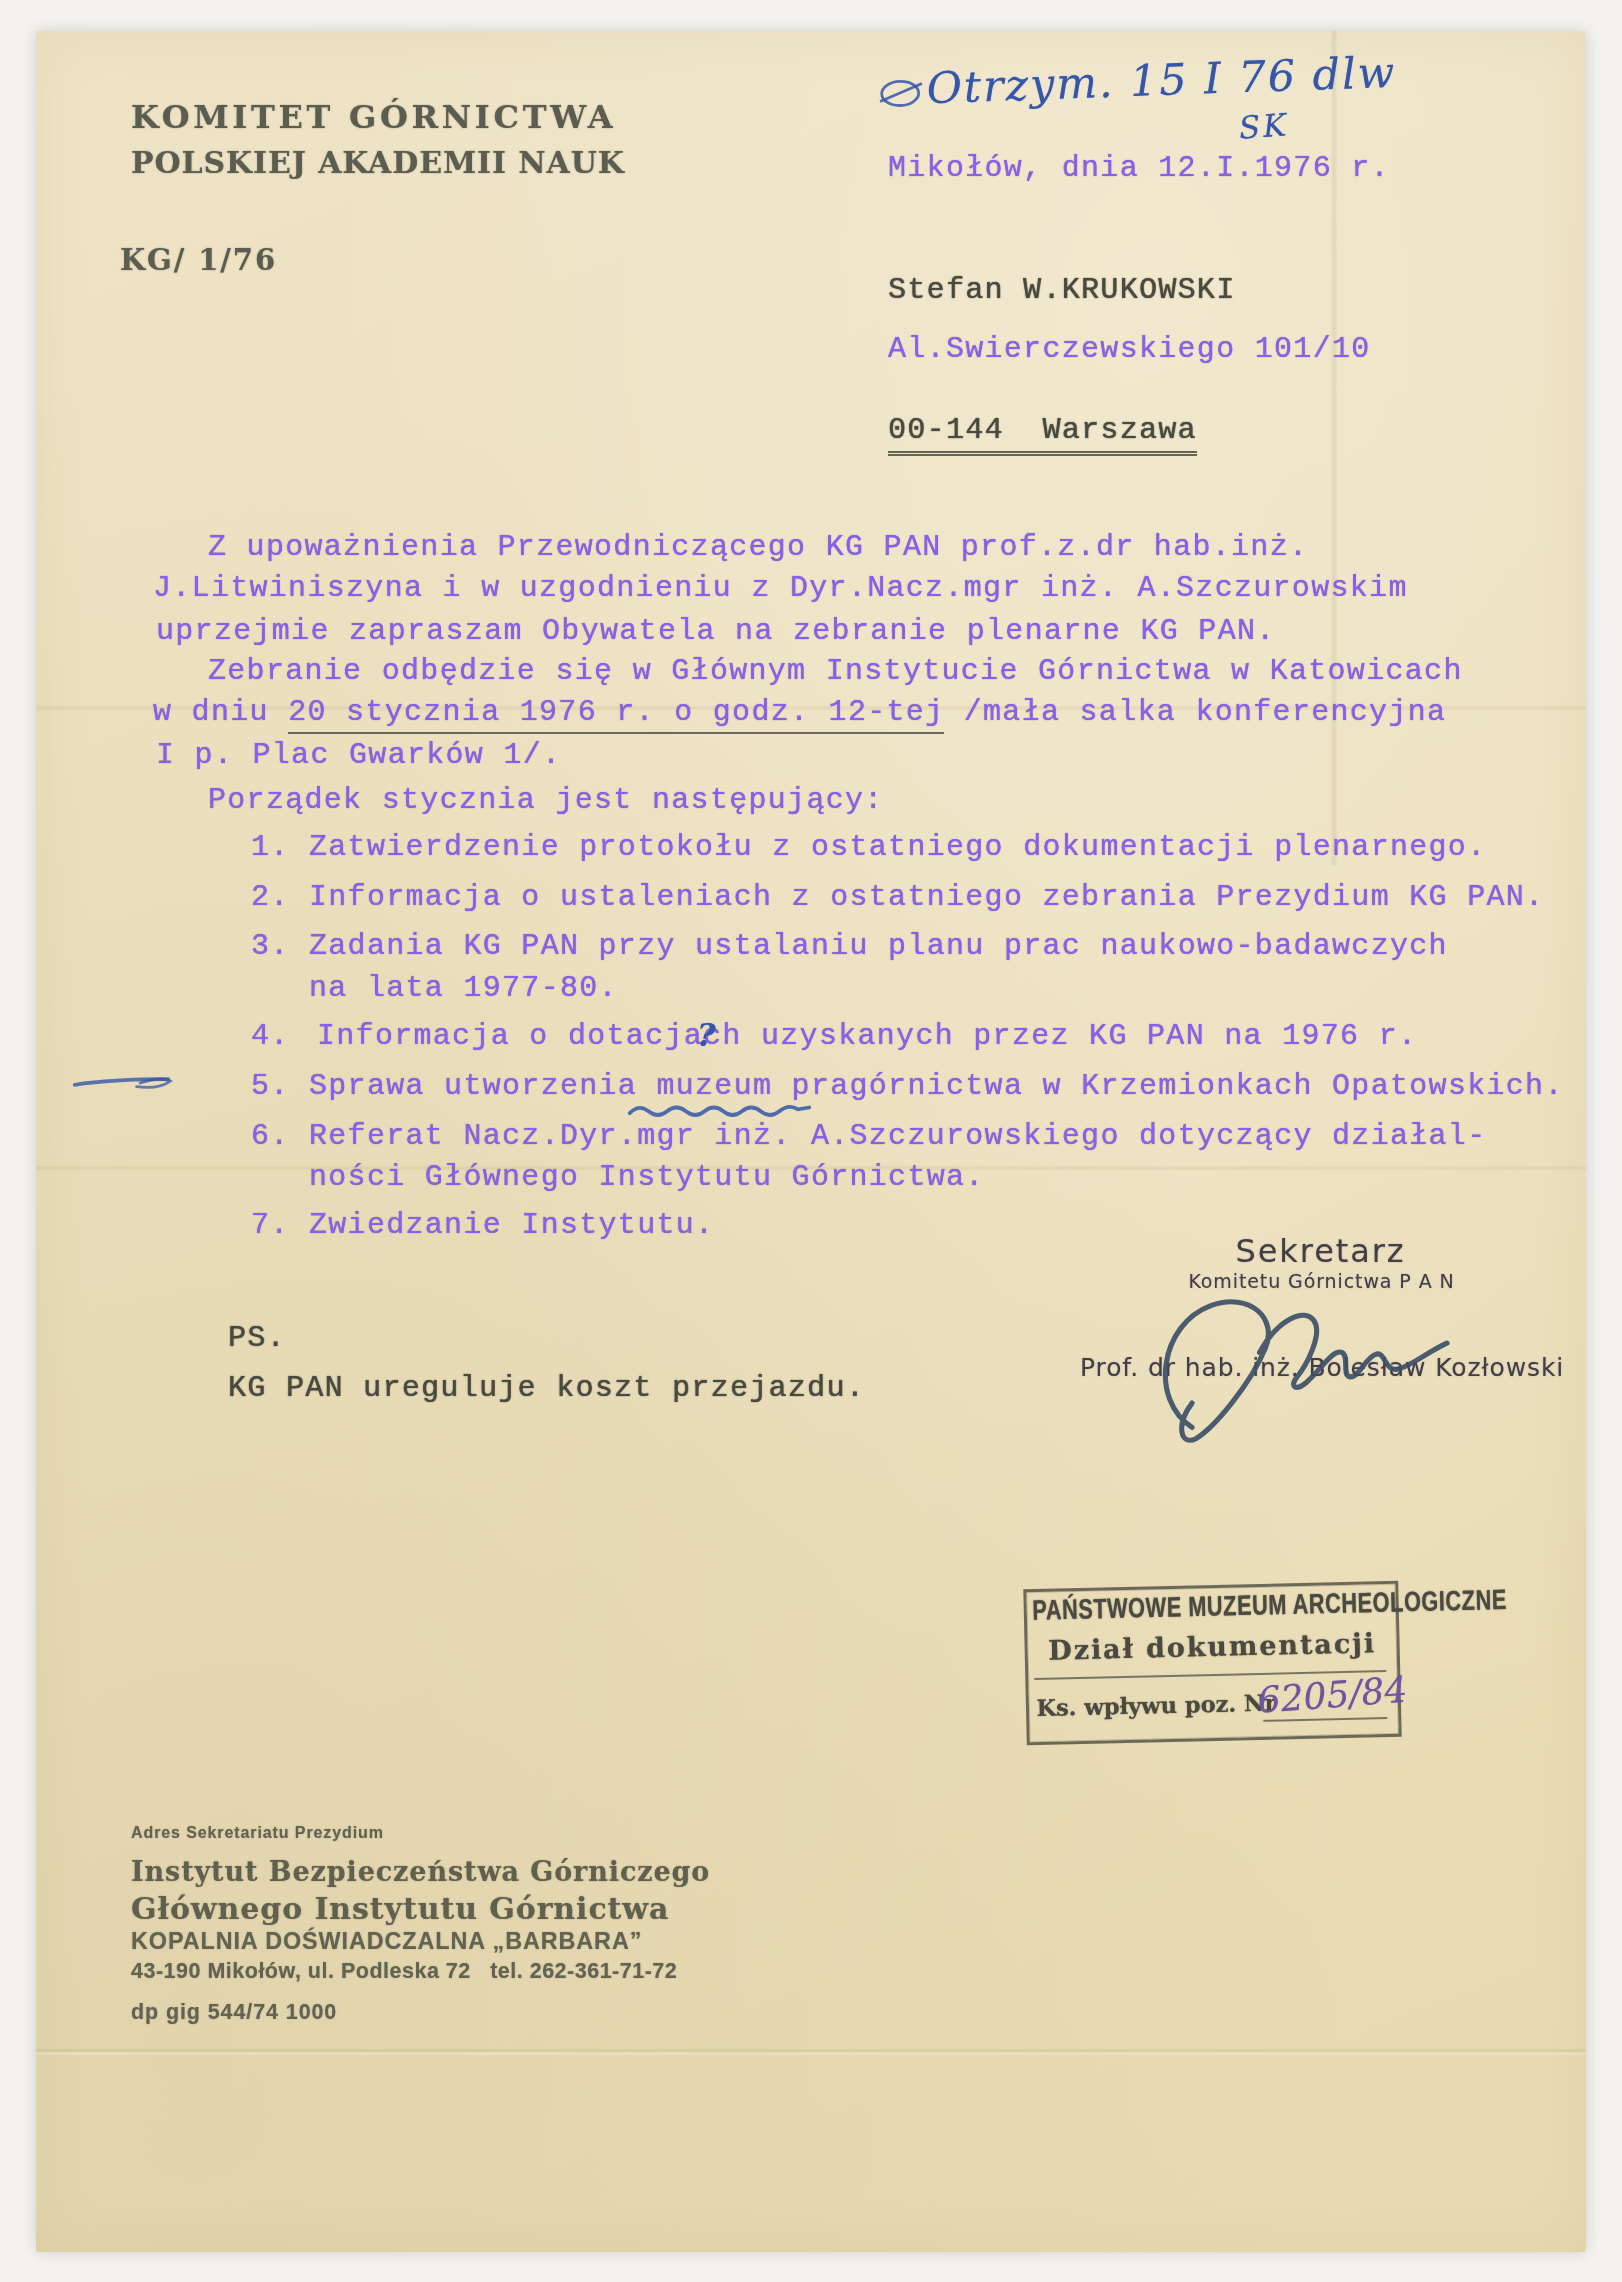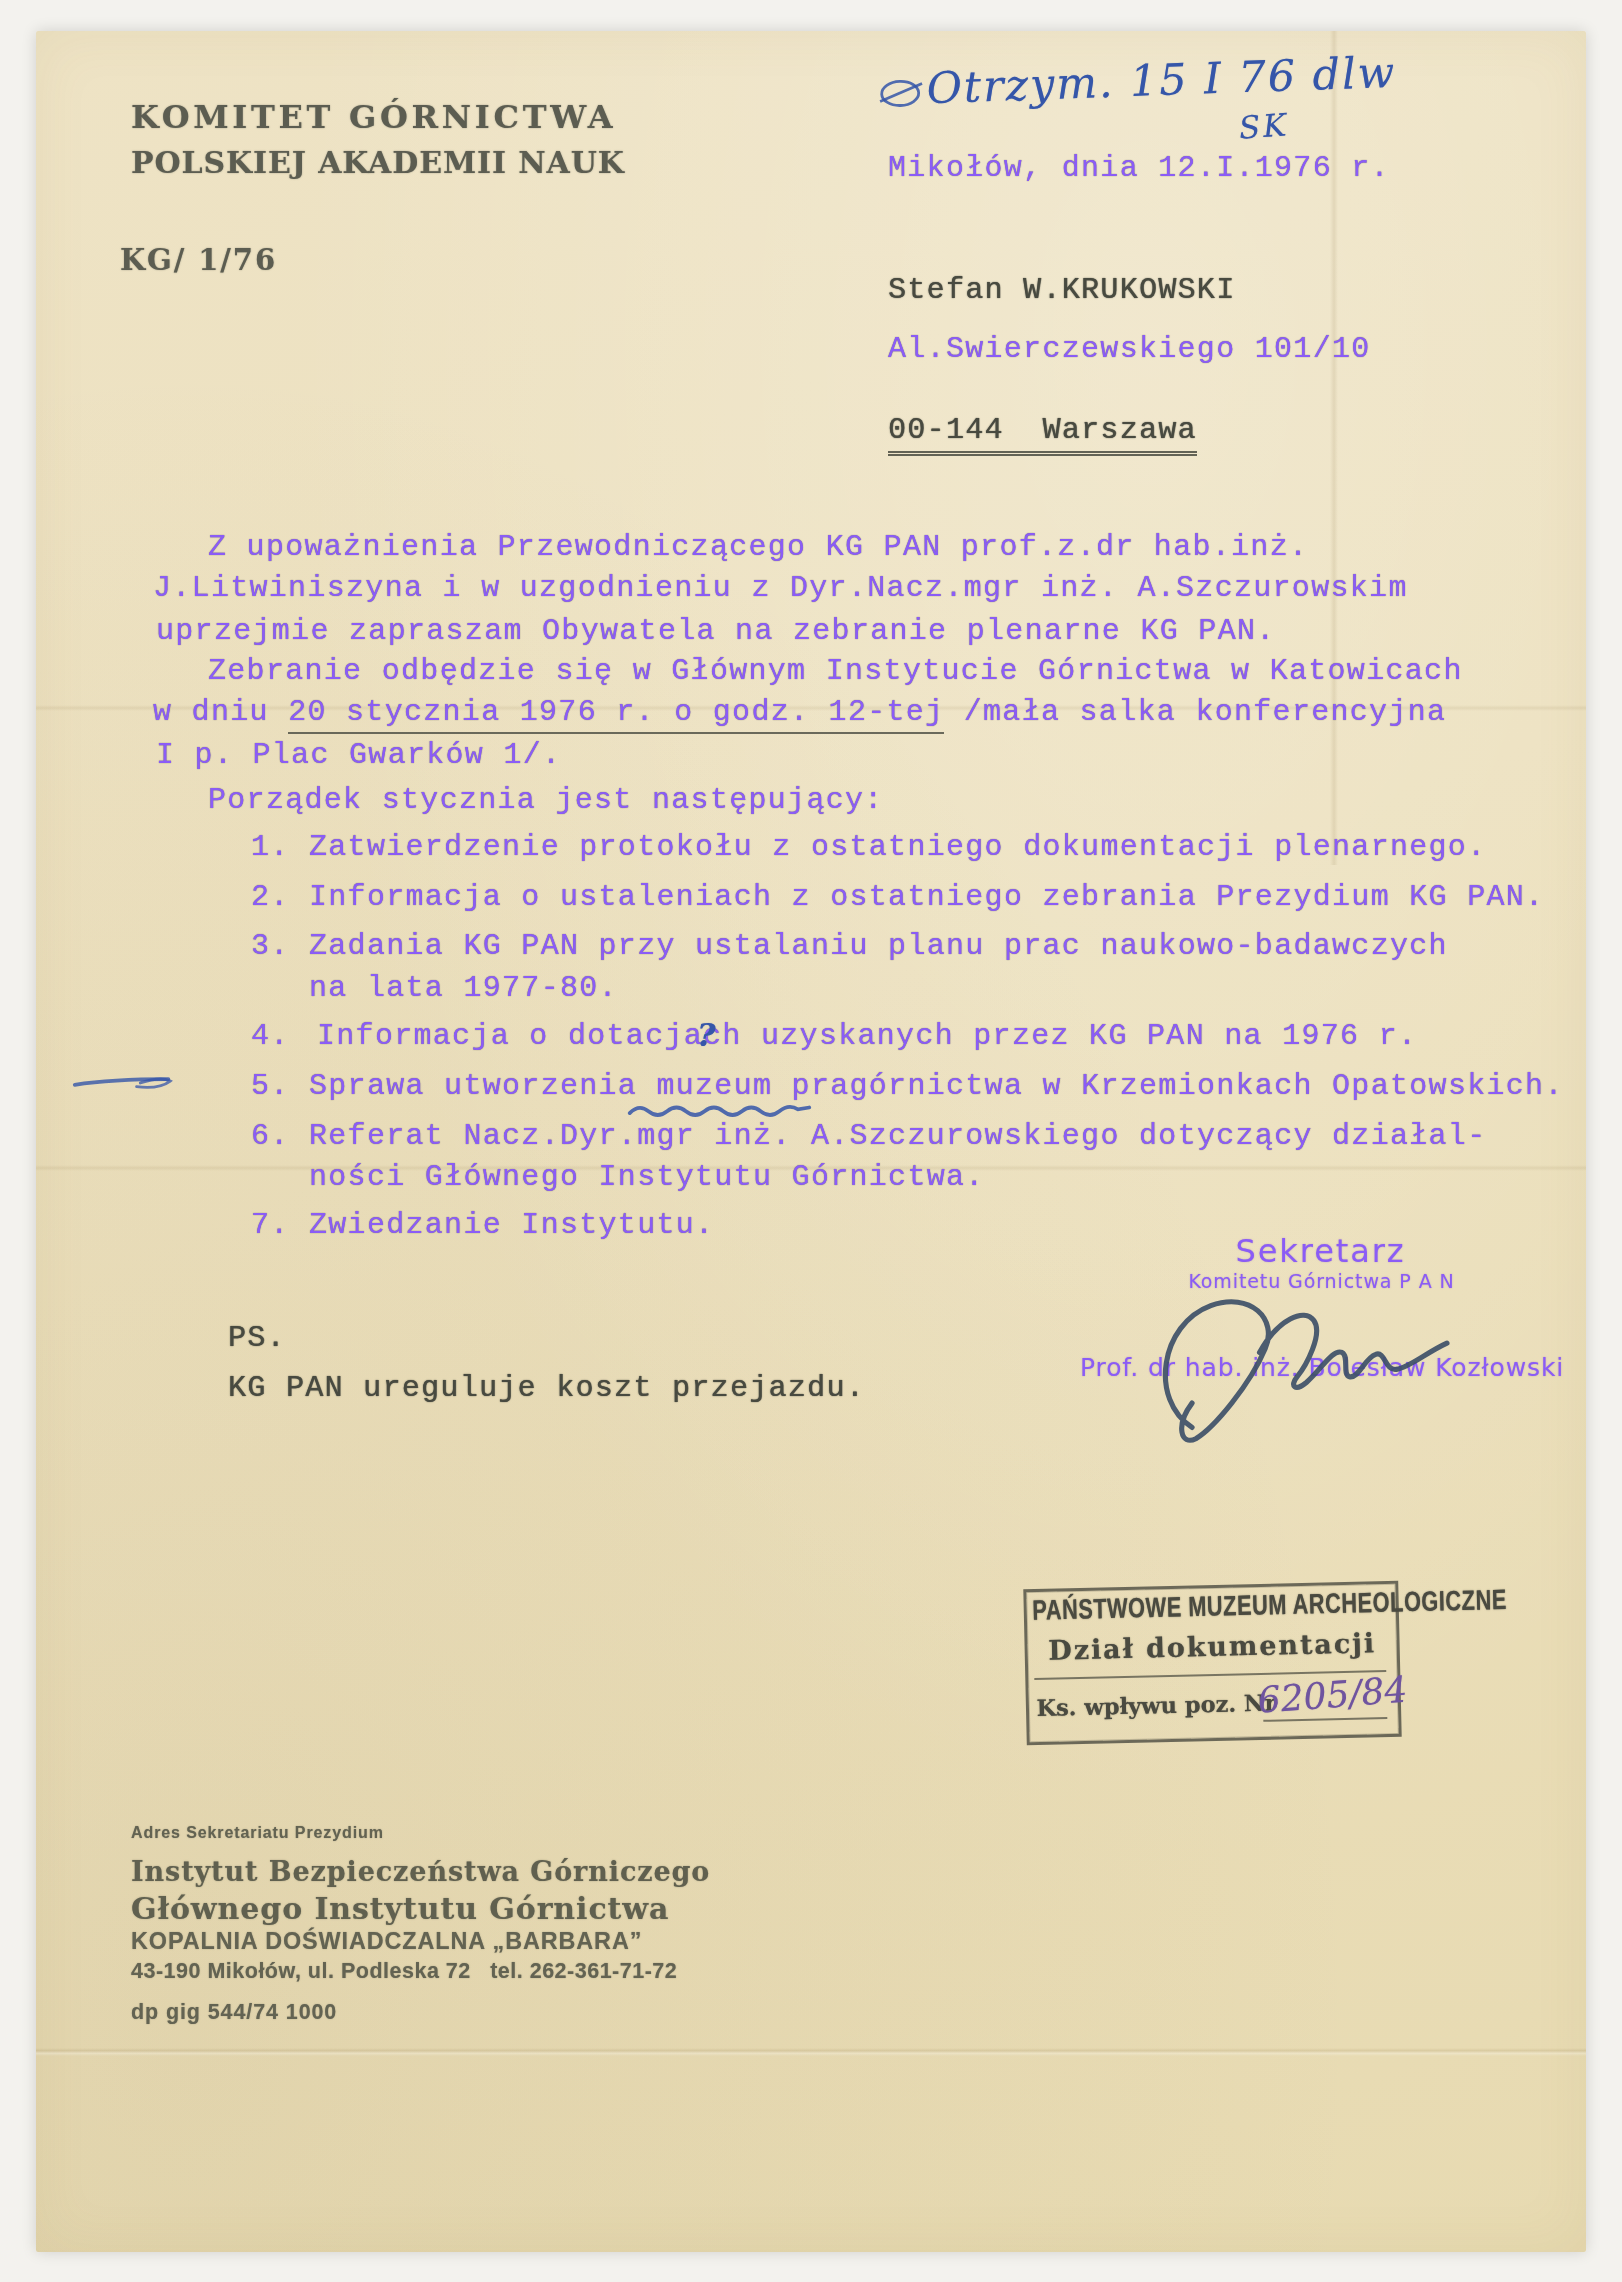--- a/index.html
+++ b/index.html
@@ -19,21 +19,21 @@
   }
   .line{position:absolute;white-space:pre;line-height:1;}
   
   .tw{font-family:"Liberation Mono", monospace;font-size:30px;letter-spacing:1.3px;
       color:#8b5cf6;text-shadow:0 0 1.1px rgba(85,86,76,0.85);}
   .tw-dark{color:#484a40;text-shadow:0 0 1.4px rgba(72,74,64,0.95), 0.5px 0 0 rgba(72,74,64,0.6);}
   
   .lh{font-family:"DejaVu Serif", serif;font-weight:bold;color:#5c5d51;
       text-shadow:0 0 1.5px rgba(92,93,81,0.65);}
   
-  .violet{font-family:"DejaVu Sans", sans-serif;color:#8b5cf6;
+  .violet{font-family:"DejaVu Sans", sans-serif;color:#404040;
       text-shadow:0 0 1.5px rgba(145,105,181,0.6);}
   
   .pen{font-family:"DejaVu Serif", serif;font-style:italic;color:#3556a9;
       text-shadow:0 0 0.9px rgba(53,86,169,0.55);}
   
   .mstamp-ink{color:#4a4a40;text-shadow:0 0 1.3px rgba(74,74,64,0.8);}
   .u-meeting{border-bottom:2.8px solid rgba(82,83,72,0.85);padding-bottom:2.8px;}
   .u-city{border-bottom:5.6px double rgba(74,75,65,0.85);padding-bottom:3.7px;}
   .crease{position:absolute;pointer-events:none;}
   .footer-serif{font-family:"DejaVu Serif", serif;font-weight:bold;color:#60604f;

